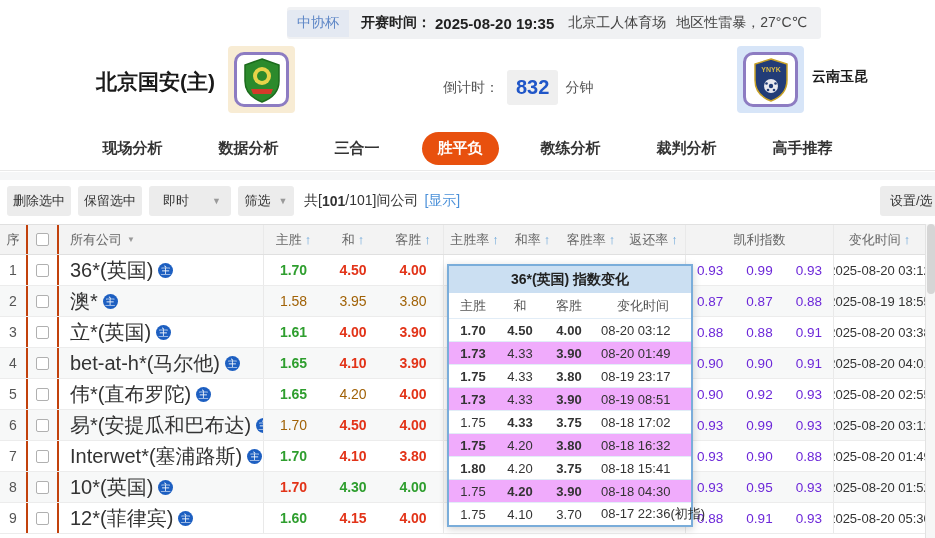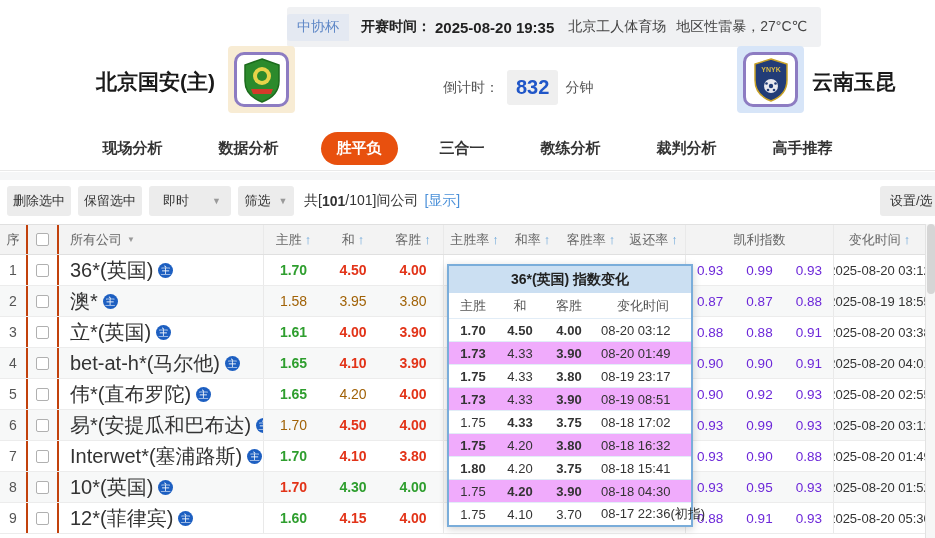--- a/index.html
+++ b/index.html
@@ -1,32 +1,32 @@
 <!DOCTYPE html>
 <html><head>
 <meta charset="utf-8">
 <style>
   *{margin:0;padding:0;box-sizing:border-box;}
   html,body{width:935px;height:538px;}
   body{font-family:"Liberation Sans","DejaVu Sans",sans-serif;background:#fff;color:#333;}
   .page{position:relative;width:935px;height:538px;overflow:hidden;background:#fff;}
 
   
-  .meta-bar{position:absolute;left:287px;top:7px;height:40px;display:inline-flex;align-items:center;
+  .meta-bar{position:absolute;left:287px;top:7px;height:32px;display:inline-flex;align-items:center;
     background:#f0f1f3;border-radius:3px;padding-right:14px;white-space:nowrap;}
   .league-badge{height:27px;display:flex;align-items:center;padding:0 10px;background:#e4e9f2;
     color:#5d86c6;font-size:14px;border-radius:3px 0 0 3px;margin-right:12px;}
   .kickoff{font-size:14px;font-weight:bold;color:#222;}
   .kickoff-time{font-size:15px;font-weight:bold;color:#222;margin-left:4px;}
   .venue{font-size:14px;color:#444;margin-left:14px;font-family:Liberation Serif, serif;}
   .weather{font-size:14px;color:#444;margin-left:10px;}
 
   
   .home-name{position:absolute;left:96px;top:68px;font-size:21px;font-weight:bold;color:#1a1a1a;}
-  .away-name{position:absolute;left:812px;top:68px;font-size:21px;font-weight:bold;color:#1a1a1a;}
+  .away-name{position:absolute;left:812px;top:68px;font-size:14px;font-weight:bold;color:#1a1a1a;}
   .logo-box{position:absolute;top:46px;width:67px;height:67px;border-radius:4px;display:flex;align-items:center;justify-content:center;}
   .logo-box.home{left:228px;background:#f8ecd4;}
   .logo-box.away{left:737px;background:#d7e5f8;}
   .logo-inner{width:55px;height:55px;background:#fff;border:3px solid #8d7cc2;border-radius:10px;
     display:flex;align-items:center;justify-content:center;}
   .countdown{position:absolute;left:443px;top:70px;display:flex;align-items:center;}
   .countdown-label{font-size:14px;color:#555;}
   .countdown-value{font-size:20px;font-weight:bold;color:#2056c8;background:#efefef;border-radius:3px;
     padding:6px 9px;margin:0 7px 0 8px;}
   .countdown-unit{font-size:14px;color:#555;}
@@ -133,22 +133,22 @@
         <circle cx="16" cy="33" r="1.3" fill="#223c77"></circle>
         <circle cx="22" cy="33" r="1.3" fill="#223c77"></circle>
       </svg>
     </div>
   </div>
   <div class="away-name">云南玉昆</div>
 
   <div class="nav">
       <div class="tab">现场分析</div>
       <div class="tab">数据分析</div>
+      <div class="tab">三合一</div>
       <div class="tab active">胜平负</div>
-      <div class="tab">三合一</div>
       <div class="tab">教练分析</div>
       <div class="tab">裁判分析</div>
       <div class="tab">高手推荐</div>
     </div>
   <div class="nav-gap"></div>
 
   <div class="toolbar">
     <div class="tbtn btn-del">删除选中</div>
     <div class="tbtn btn-keep">保留选中</div>
     <div class="tbtn btn-live">

